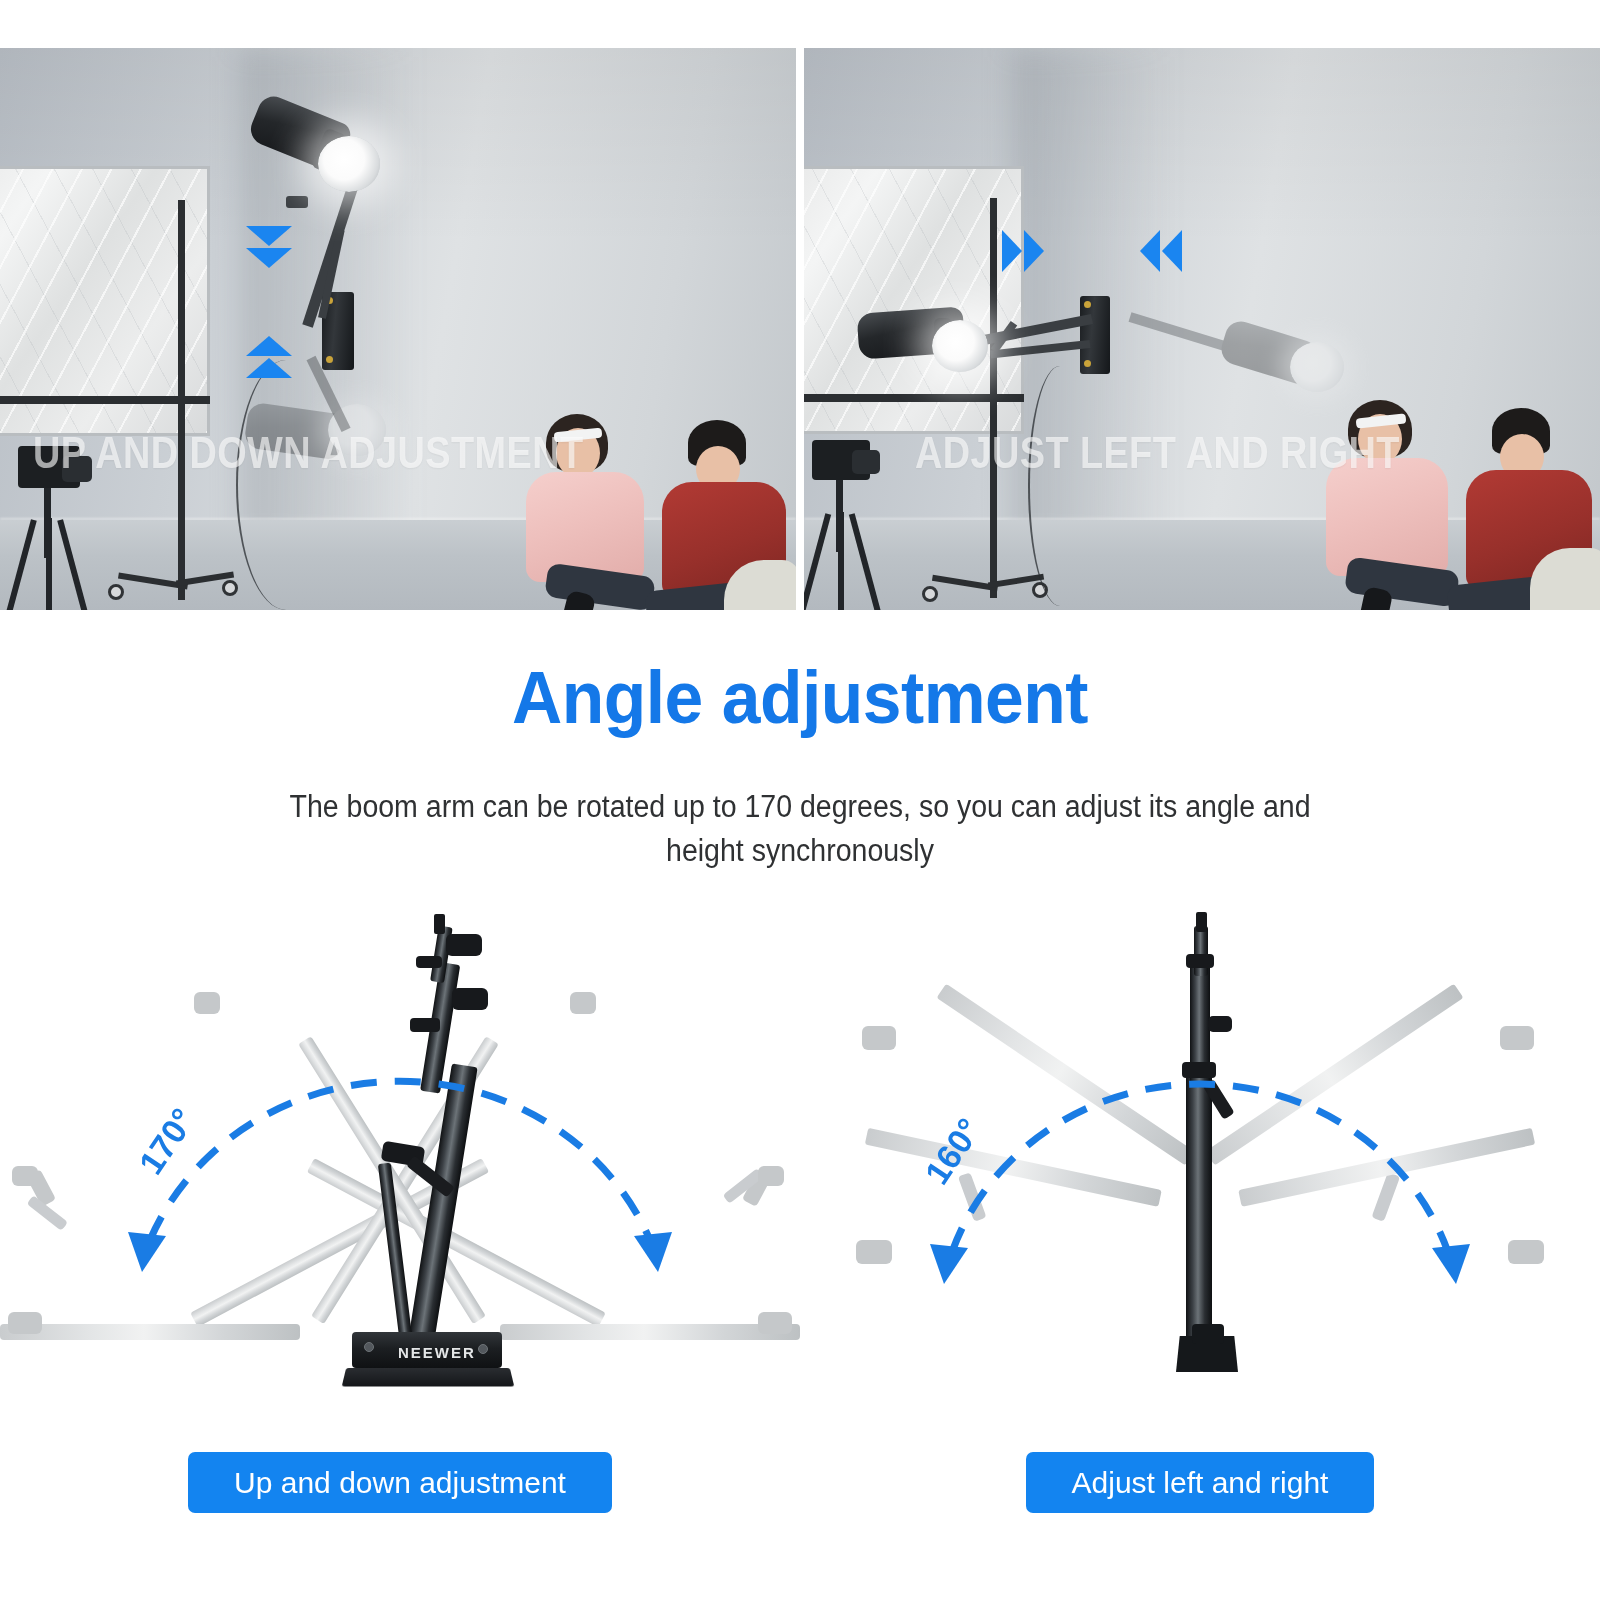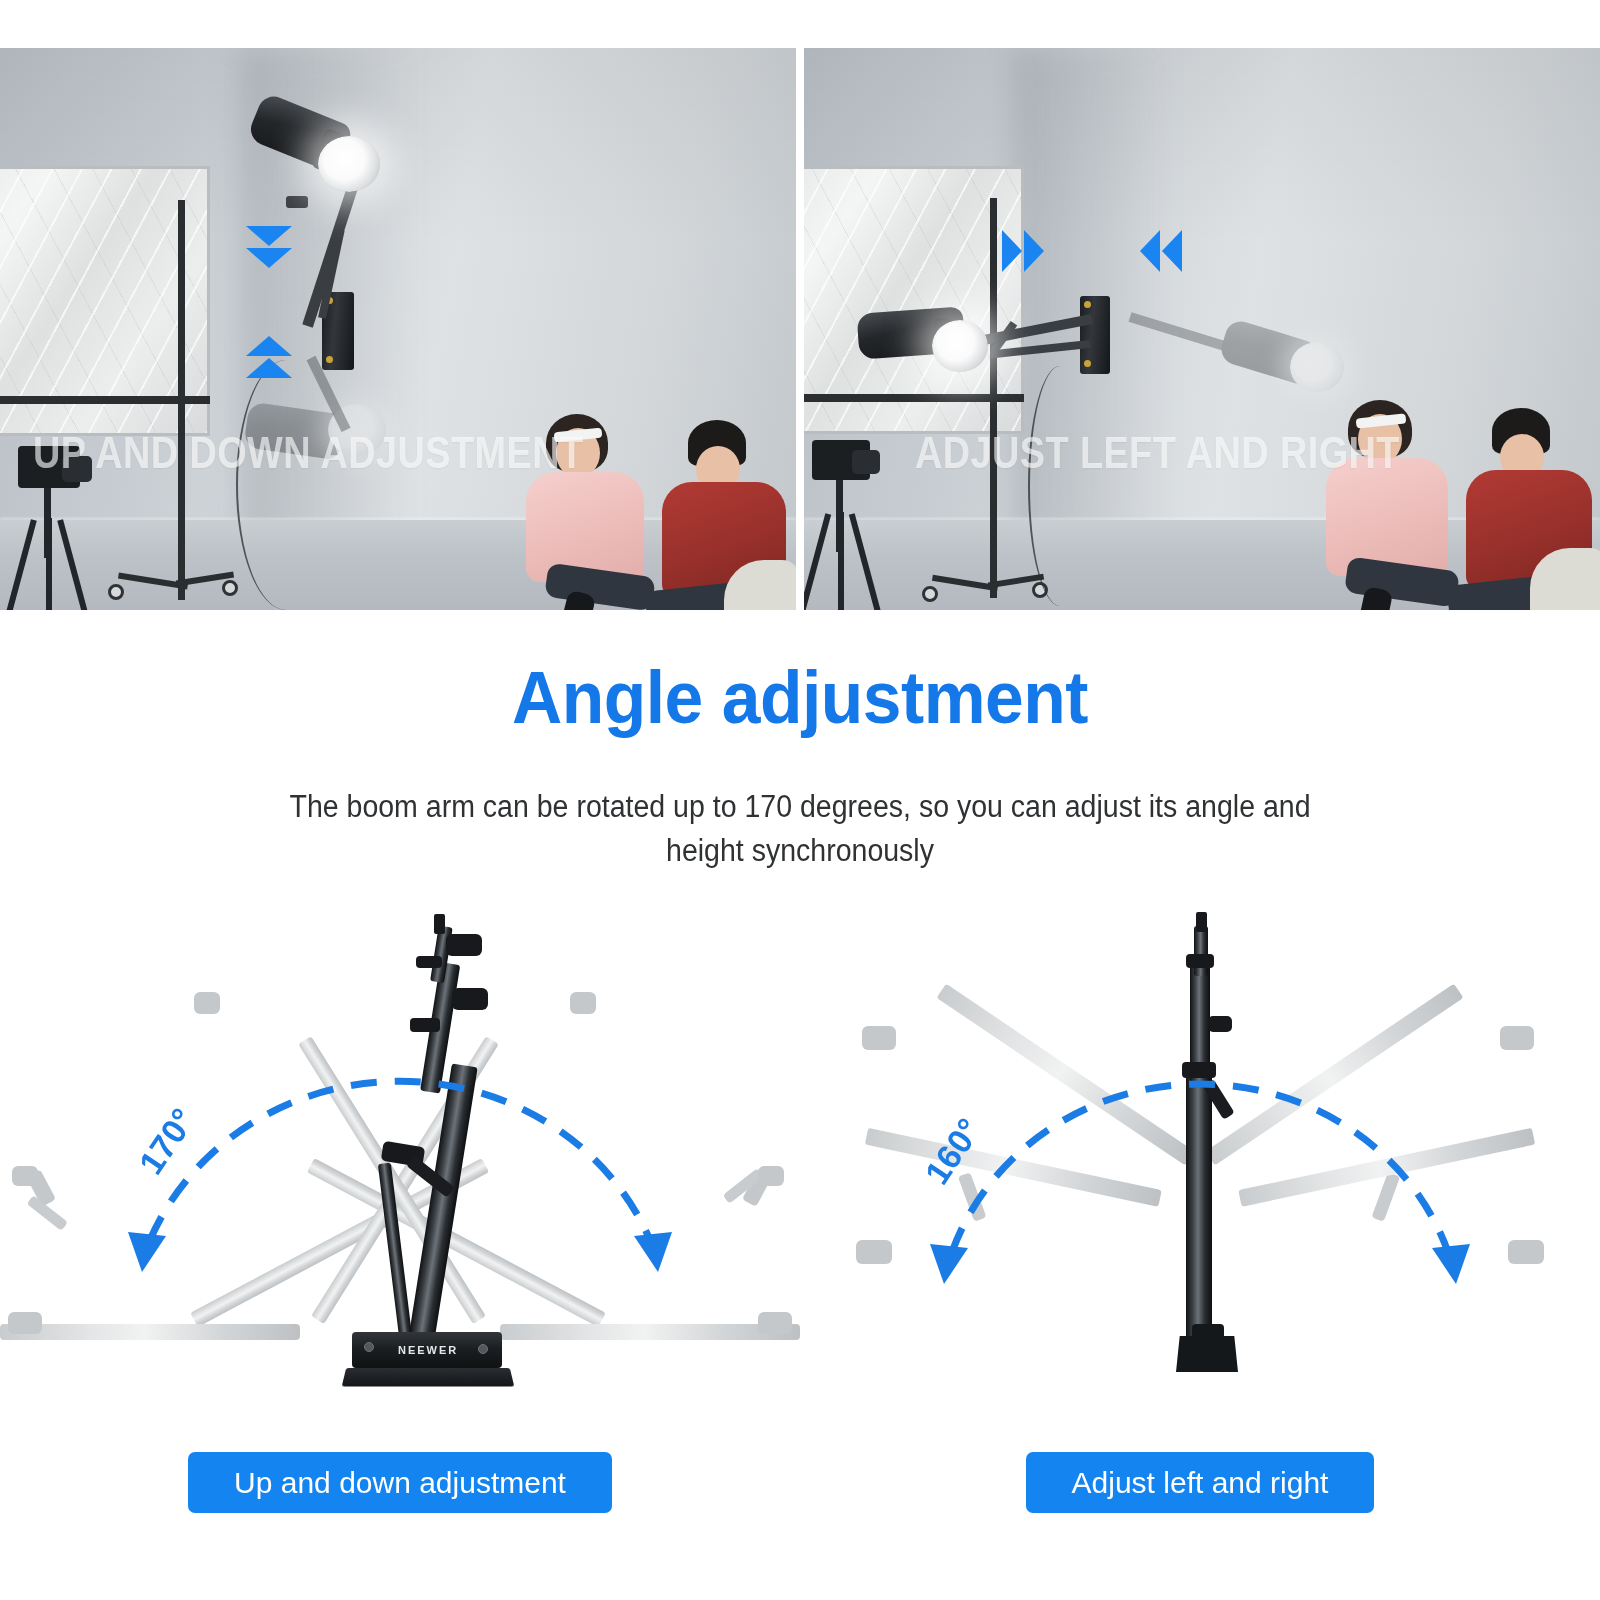--- a/index.html
+++ b/index.html
@@ -315,21 +315,21 @@
     border-radius: 4px;
   }
   .base-plate-lower {
     position: absolute;
     background: linear-gradient(180deg, #2a2d31 0%, #141619 100%);
     border-radius: 3px;
   }
   .base-logo {
     position: absolute;
     color: #e4e6e7;
-    font-size: 11px;
+    font-size: 15px;
     font-weight: 700;
     letter-spacing: 2px;
     font-family: "Liberation Sans", sans-serif;
   }
   .base-screw {
     position: absolute;
     width: 10px; height: 10px;
     border-radius: 50%;
     background: #53585d;
     border: 1px solid #6d7377;

